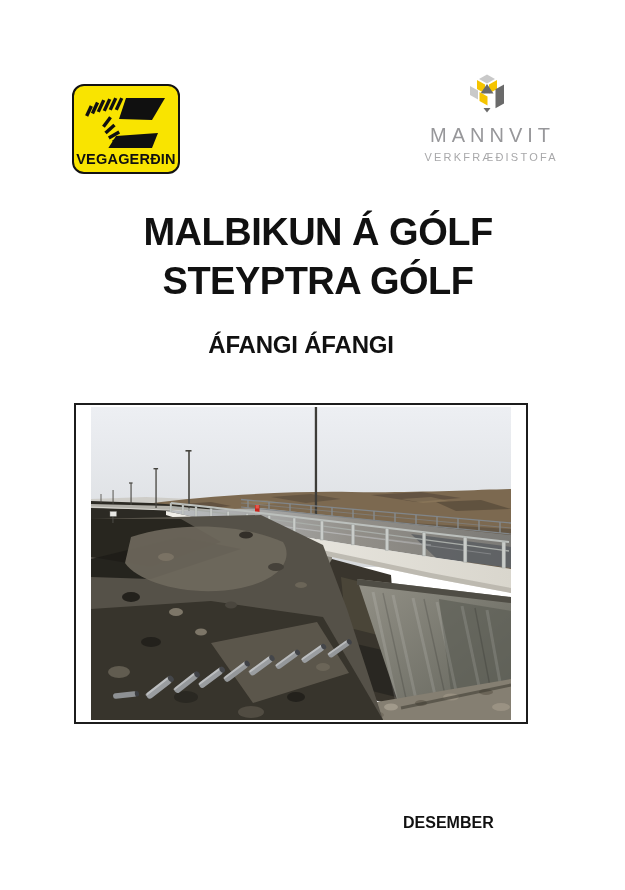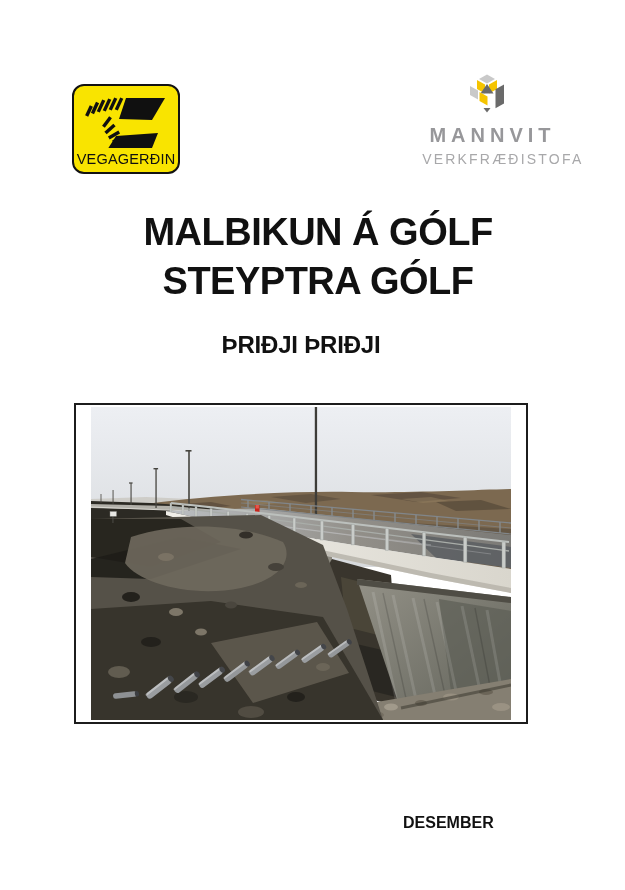--- a/index.html
+++ b/index.html
@@ -12,32 +12,32 @@
   }
   
   .vega-logo{
     position:absolute;left:72px;top:84px;width:108px;height:90px;
     background:#f9e400;border:2.5px solid #121212;border-radius:12px;
     box-sizing:border-box;
   }
   .vega-symbol{position:absolute;left:0;top:0;width:103px;height:62px;}
   .vega-label{
     position:absolute;bottom:5px;left:0;width:100%;
-    text-align:center;font-weight:normal;font-size:14.5px;letter-spacing:.2px;color:#101010;
+    text-align:center;font-weight:bold;font-size:14.5px;letter-spacing:.2px;color:#101010;
   }
   .mannvit{position:absolute;left:420px;top:73px;width:140px;height:95px;}
   .mannvit-cube{position:absolute;left:47px;top:0;width:40px;height:44px;}
   .mannvit-name{
     position:absolute;top:51px;left:0;width:140px;text-align:center;
-    font-size:20px;font-weight:bold;letter-spacing:5px;color:#97979a;
+    font-size:20px;font-weight:normal;letter-spacing:5px;color:#97979a;
     text-indent:5px;
   }
   .mannvit-tagline{
     position:absolute;top:78px;left:0;width:140px;text-align:center;
-    font-size:14px;letter-spacing:2.2px;color:#a8a8aa;text-indent:2.2px;
+    font-size:11px;letter-spacing:2.2px;color:#a8a8aa;text-indent:2.2px;
   }
   
   .title-block{
     position:absolute;left:91px;top:208px;width:454px;
     text-align:center;color:#111;
     font-weight:bold;font-size:38px;line-height:49px;letter-spacing:-.5px;
   }
   .subtitle{
     position:absolute;left:74px;top:331px;width:454px;
     text-align:center;color:#111;
@@ -94,21 +94,21 @@
       <polygon points="16.5,34 23.5,34 20,38.5" fill="#6a6a6a"></polygon>
     </svg>
     <div class="mannvit-name">MANNVIT</div>
     <div class="mannvit-tagline">VERKFRÆÐISTOFA</div>
   </div>
 
   <div class="title-block">
     <div>MALBIKUN Á GÓLF</div>
     <div>STEYPTRA GÓLF</div>
   </div>
-  <div class="subtitle">ÞRIÐJI ÞRIÐJI</div>
+  <div class="subtitle">ÁFANGI ÁFANGI</div>
 
   <div class="photo-frame">
     <svg class="photo" viewBox="0 0 420 313" preserveAspectRatio="none" aria-hidden="true">
       <defs>
         <linearGradient id="skyG" x1="0" y1="0" x2="0" y2="1">
           <stop offset="0" stop-color="#edeff3"></stop>
             <stop offset="1" stop-color="#d7dadd"></stop>
         </linearGradient>
         <linearGradient id="deckG" x1="0" y1="0" x2="1" y2="0">
           <stop offset="0" stop-color="#bcc0c4"></stop>

